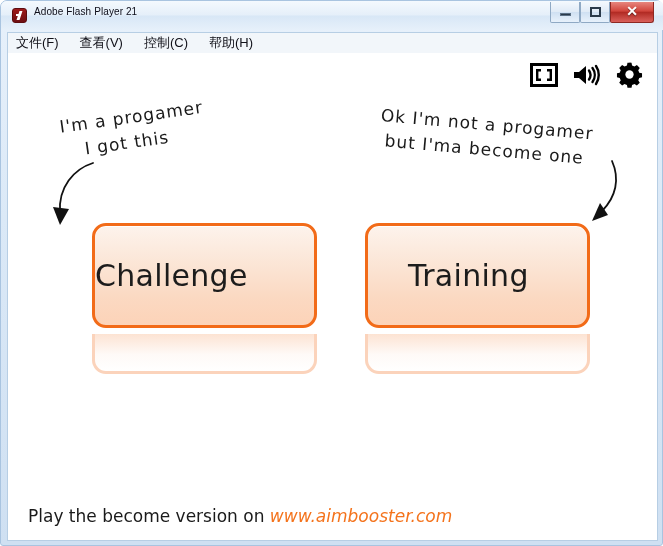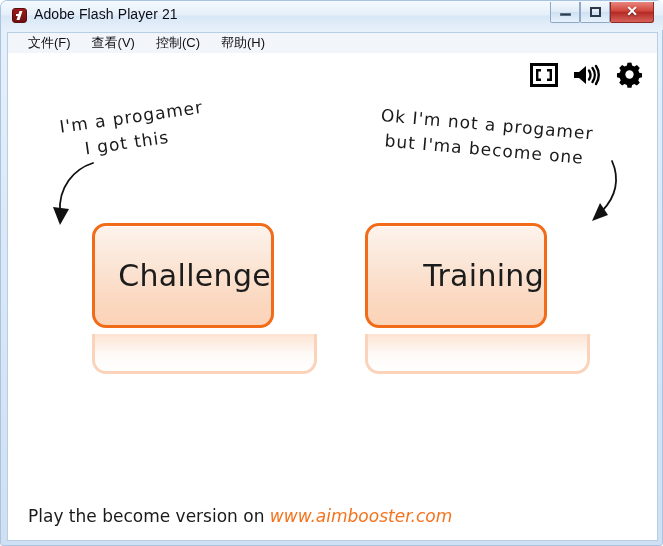--- a/index.html
+++ b/index.html
@@ -56,21 +56,21 @@
   }
   #flash-icon .fl2 {
     position: absolute;
     left: 3px; top: 5px;
     width: 5px; height: 2px;
     background: #ffffff;
   }
   #title-text {
     position: absolute;
     left: 33px; top: 5px;
-    font-size: 14px;
+    font-size: 10px;
     color: #0c0c18;
     letter-spacing: .1px;
     white-space: nowrap;
   }
 
   
   .winbtn {
     position: absolute;
     top: 1px;
     height: 21px;
@@ -123,21 +123,21 @@
     position: absolute;
     left: 6px; top: 31px;
     width: 651px;
     height: 21px;
     background: #f2f6fa;
     border: 1px solid #b7cee4;
     border-bottom: none;
     box-sizing: border-box;
     display: flex;
     align-items: center;
-    padding-left: 18px;
+    padding-left: 6px;
   }
   .menu-item {
     font-size: 13px;
     color: #101018;
     margin-right: 17px;
     padding: 1px 2px;
     white-space: nowrap;
     cursor: default;
   }
 
@@ -190,40 +190,40 @@
   #note-right .l2 { display: block; margin-left: 6px; }
 
   
   .arrow { position: absolute; }
   #arrow-left { left: 28px; top: 100px; }
   #arrow-right { left: 560px; top: 100px; }
 
   
   .big-btn {
     position: absolute;
-    width: 182px;
+    width: 225px;
     height: 105px;
     box-sizing: border-box;
     border: 3px solid #f26b18;
     border-radius: 14px;
     background: linear-gradient(180deg, #fdf3ec 0%, #fbe3d2 45%, #fbd9c2 72%, #fcd3b8 100%);
     display: flex;
     align-items: center;
-    justify-content: flex-end;
+    justify-content: flex-start;
     cursor: pointer;
     box-shadow: inset 0 1px 0 rgba(255,255,255,.9);
   }
   .big-btn span {
     font-size: 30px;
     color: #1c1c1c;
     font-family: "DejaVu Sans", sans-serif;
     letter-spacing: .3px;
   }
   #btn-challenge { left: 84px; top: 170px; }
-  #btn-training  { left: 357px; top: 170px; }
+  #btn-training  { left: 357px; top: 170px; padding-left: 40px; }
 
   .btn-reflection {
     position: absolute;
     width: 225px;
     height: 40px;
     box-sizing: border-box;
     border: 3px solid #fbd3bb;
     border-top: none;
     border-radius: 0 0 14px 14px;
     background: linear-gradient(180deg, rgba(252,222,203,.85) 0%, rgba(253,240,232,.35) 55%, rgba(255,255,255,0) 100%);

